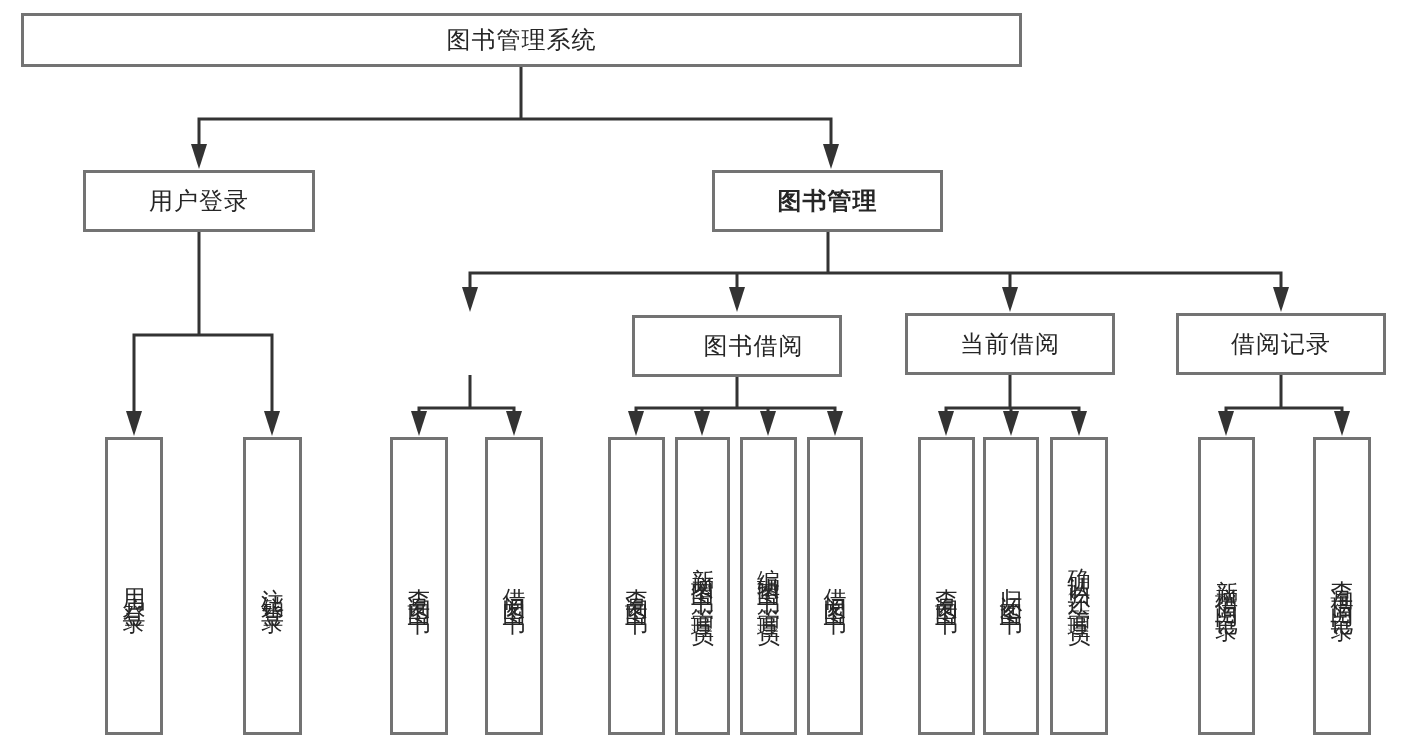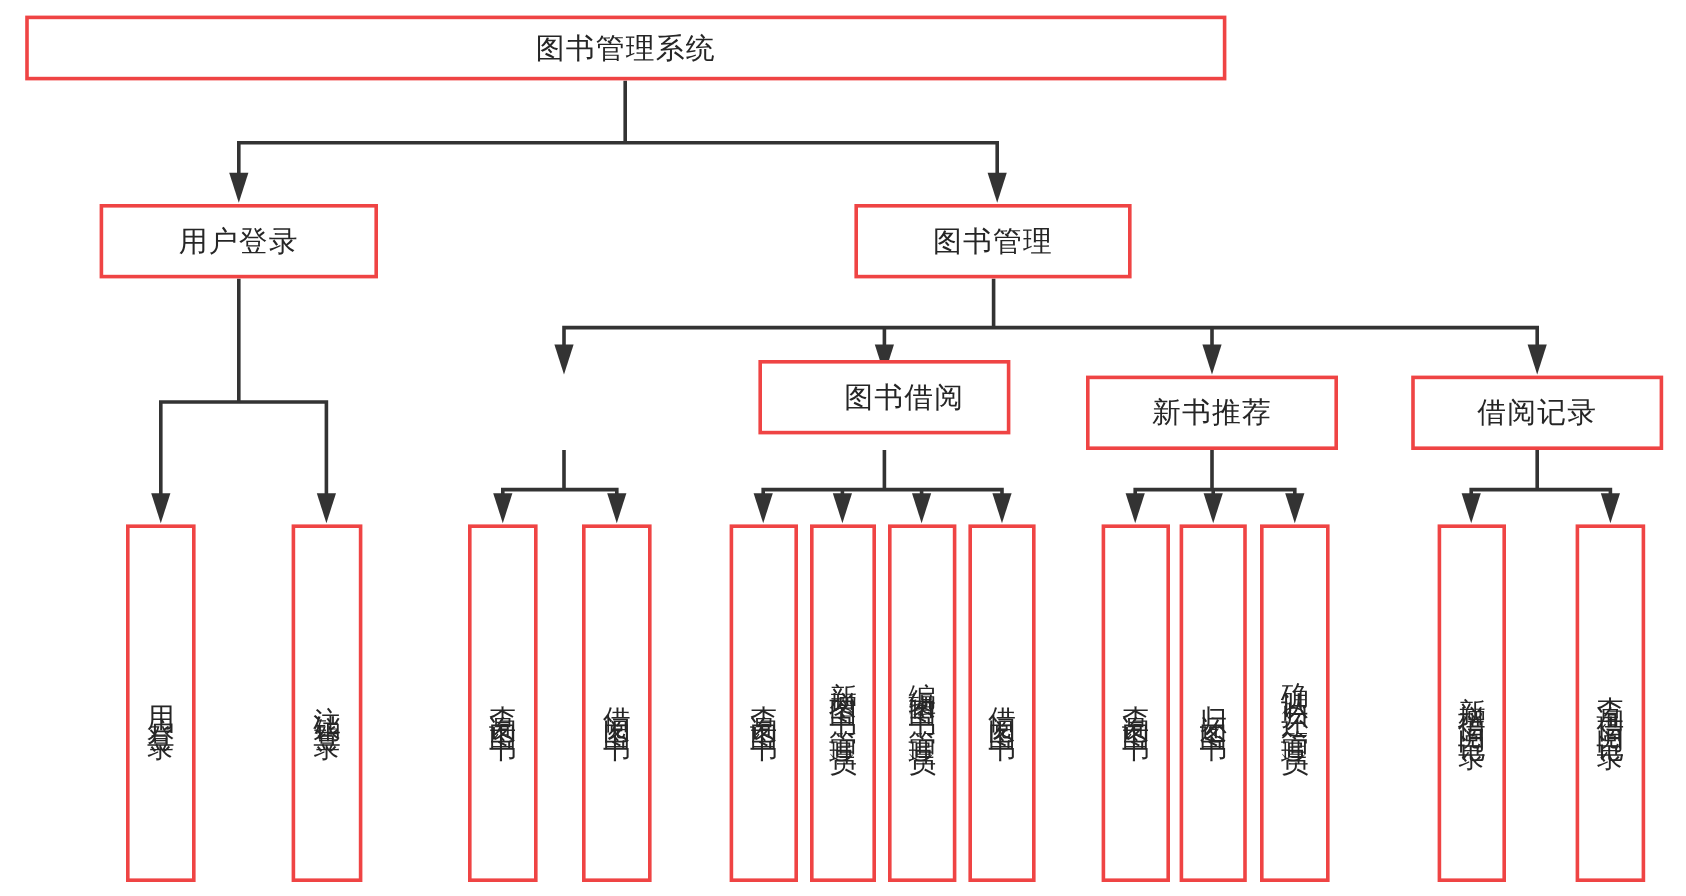--- a/index.html
+++ b/index.html
@@ -12,21 +12,21 @@
     font-family: "Liberation Sans", sans-serif;
   }
   .connector-layer {
     position: absolute;
     left: 0; top: 0;
     width: 1405px; height: 747px;
   }
   .box {
     position: absolute;
     box-sizing: border-box;
-    border: 3px solid #ef4444;
+    border: 3px solid #737373;
     background: #ffffff;
     display: flex;
     align-items: center;
     justify-content: center;
     color: #262626;
   }
   .hnode { font-size: 24px; letter-spacing: 1px; }
   .leaf .vtext {
     writing-mode: vertical-rl;
     font-size: 23px;
@@ -83,29 +83,29 @@
     </g>
   </svg>
 
   <div class="box hnode" style="left:21px; top:13px; width:1001px; height:54px;">
     <span>图书管理系统</span>
   </div>
 
   <div class="box hnode" style="left:83px; top:170px; width:232px; height:62px;">
     <span>用户登录</span>
   </div>
-  <div class="box hnode" style="left:712px; top:170px; width:231px; height:62px;">
+  <div class="box hnode" style="left:712px; top:170px; width:231px; height:62px;font-weight:bold;">
     <span>图书管理</span>
   </div>
 
-  <div class="box hnode" style="left:632px; top:300px; width:210px; height:62px;padding-left:33px;">
+  <div class="box hnode" style="left:632px; top:315px; width:210px; height:62px;padding-left:33px;">
     <span>图书借阅</span>
   </div>
   <div class="box hnode" style="left:905px; top:313px; width:210px; height:62px;">
-    <span>新书推荐</span>
+    <span>当前借阅</span>
   </div>
   <div class="box hnode" style="left:1176px; top:313px; width:210px; height:62px;">
     <span>借阅记录</span>
   </div>
 
   <div class="box leaf" style="left:105px; top:437px; width:58px; height:298px;">
     <span class="vtext">用户登录</span>
   </div>
   <div class="box leaf" style="left:243px; top:437px; width:59px; height:298px;">
     <span class="vtext">注销登录</span>

